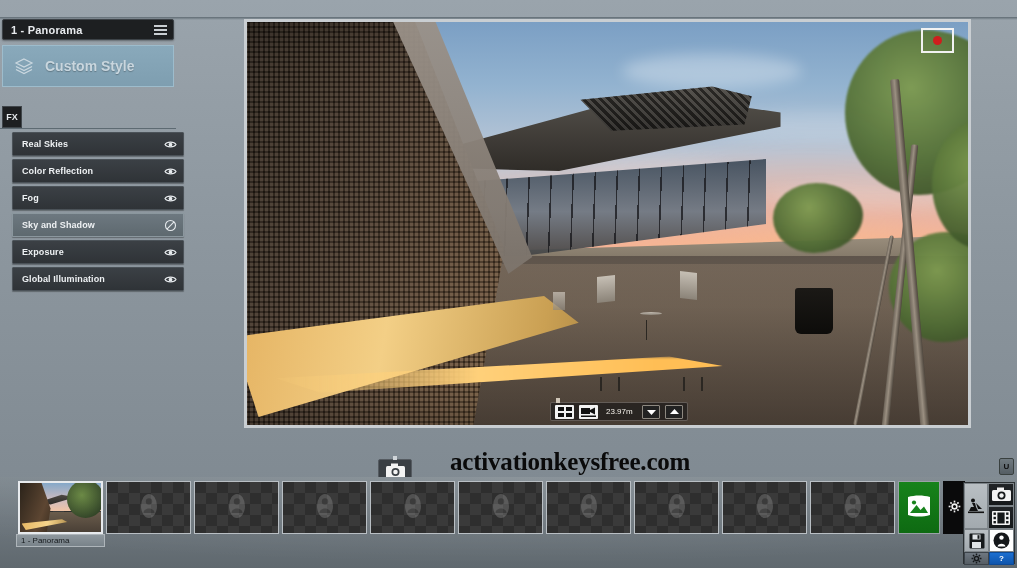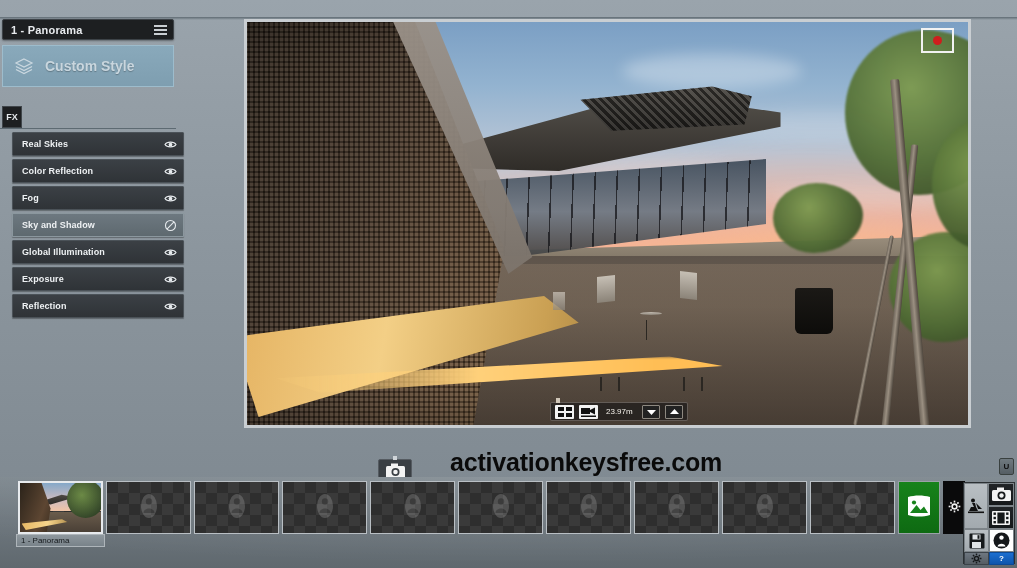--- a/index.html
+++ b/index.html
@@ -274,21 +274,21 @@
   .hud-pin {
     position: absolute; left: 5px; top: -5px; width: 4px; height: 5px;
     background: #cfc6b8;
   }
 
   
   .watermark {
     position: absolute; left: 450px; top: 448px;
     font-size: 25px; font-weight: bold; color: #0a0a0a;
     letter-spacing: -.2px;
-    font-family: Liberation Sans, sans-serif;
+    font-family: Liberation Serif, serif;
   }
   .cam-tab {
     position: absolute; left: 378px; top: 459px; width: 34px; height: 22px;
     background: #3a3f44; border: 1px solid #555b61;
     border-radius: 2px 2px 0 0;
     display: flex; align-items: center; justify-content: center;
   }
   .cam-pin {
     position: absolute; left: 50%; top: -4px; margin-left: -2px;
     width: 4px; height: 4px; background: #cfd4d8;
@@ -482,39 +482,30 @@
         <div class="fxrow active">
           <div class="fxname">Sky and Shadow</div>
           <div class="eye">
             <svg width="13" height="13" viewBox="0 0 14 14">
               <circle cx="7" cy="7" r="5.4" fill="none" stroke="#e6eaed" stroke-width="1.2"></circle>
               <line x1="3.2" y1="10.8" x2="10.8" y2="3.2" stroke="#e6eaed" stroke-width="1.2"></line>
             </svg>
           </div>
         </div>
         <div class="fxrow">
-          <div class="fxname">Global Illumination</div>
-          <div class="eye">
-            <svg width="13" height="13" viewBox="0 0 14 14">
-              <path d="M1 7 C3 3.6 11 3.6 13 7 C11 10.4 3 10.4 1 7 Z" fill="none" stroke="#e6eaed" stroke-width="1.1"></path>
-              <circle cx="7" cy="7" r="2" fill="#e6eaed"></circle>
-            </svg>
-          </div>
-        </div>
-        <div class="fxrow">
           <div class="fxname">Exposure</div>
           <div class="eye">
             <svg width="13" height="13" viewBox="0 0 14 14">
               <path d="M1 7 C3 3.6 11 3.6 13 7 C11 10.4 3 10.4 1 7 Z" fill="none" stroke="#e6eaed" stroke-width="1.1"></path>
               <circle cx="7" cy="7" r="2" fill="#e6eaed"></circle>
             </svg>
           </div>
         </div>
         <div class="fxrow">
-          <div class="fxname">Reflection</div>
+          <div class="fxname">Global Illumination</div>
           <div class="eye">
             <svg width="13" height="13" viewBox="0 0 14 14">
               <path d="M1 7 C3 3.6 11 3.6 13 7 C11 10.4 3 10.4 1 7 Z" fill="none" stroke="#e6eaed" stroke-width="1.1"></path>
               <circle cx="7" cy="7" r="2" fill="#e6eaed"></circle>
             </svg>
           </div>
         </div>
       </div>
   </div>
 

